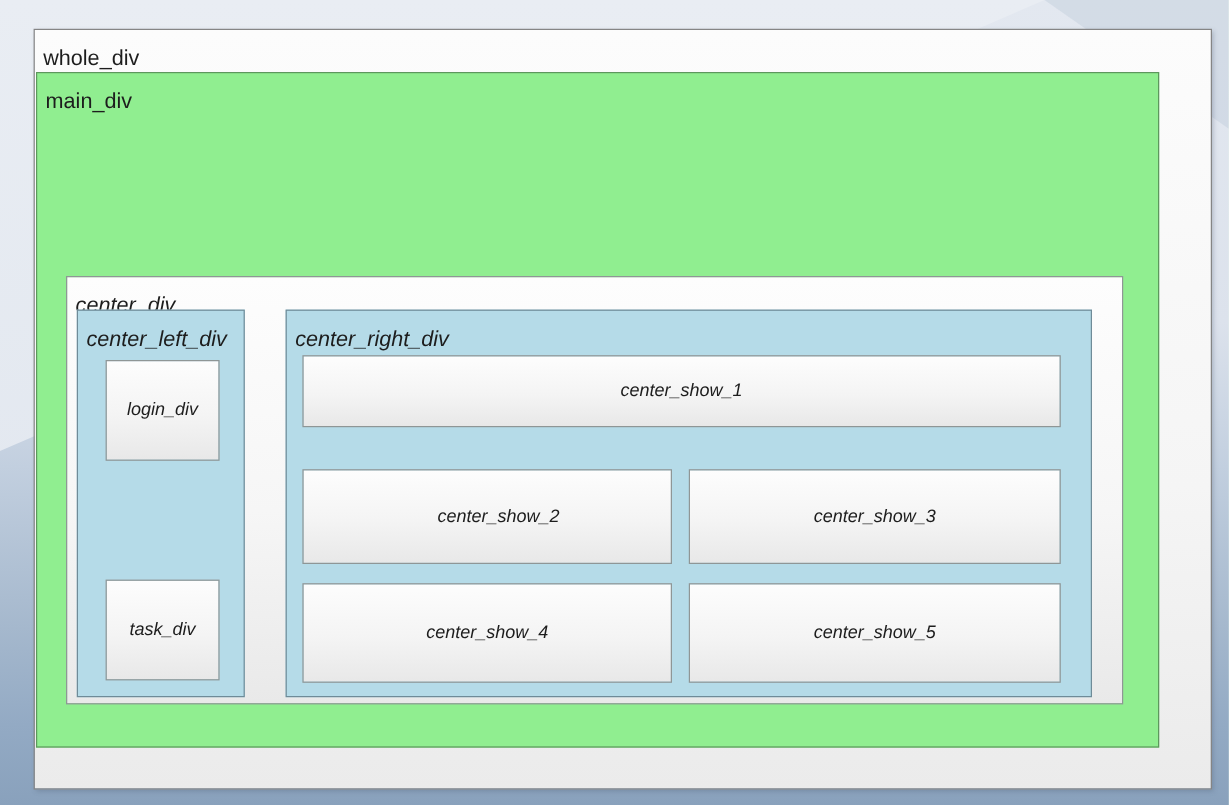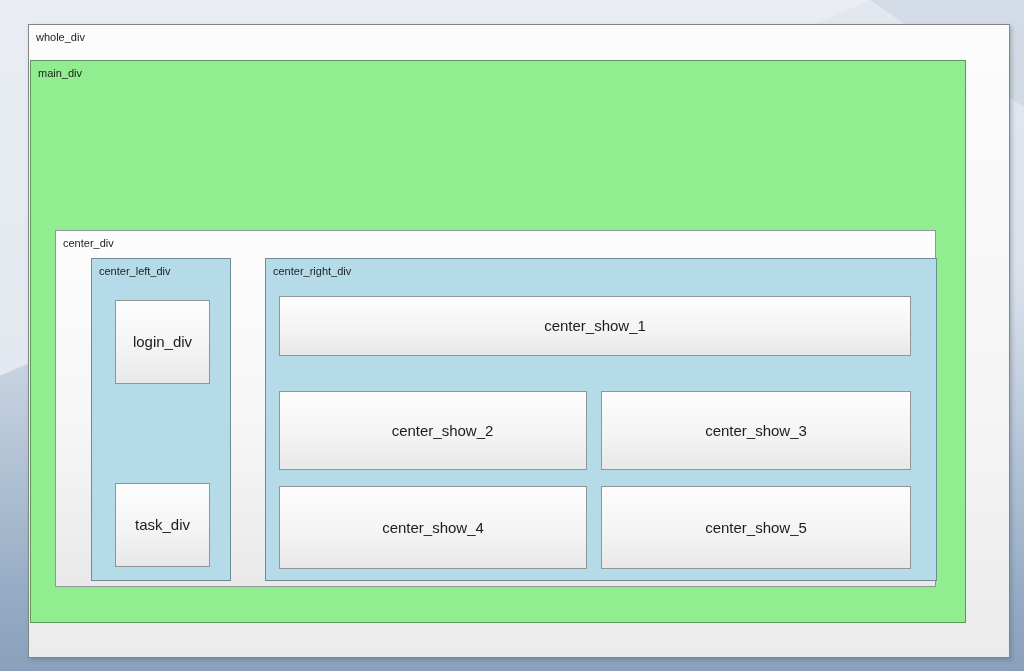--- a/index.html
+++ b/index.html
@@ -21,55 +21,54 @@
   .bg-shape.s1{
     background:linear-gradient(180deg,#e9edf3 0%,#dfe5ee 100%);
     clip-path:polygon(0 0,85% 0,0 56%);
   }
   .bg-shape.s2{
     background:rgba(176,191,210,0.30);
     clip-path:polygon(85% 0,100% 0,100% 16%);
   }
   .panel-label{
     position:absolute;
-    top:3px;left:7px;
-    font-size:11px;
+    top:14px;left:7px;
+    font-size:18px;
     line-height:19px;
     white-space:nowrap;
   }
   .abs{position:absolute;}
   .whole{
     left:28px;top:24px;width:982px;height:634px;
     background:linear-gradient(180deg,#fcfcfc 0%,#f5f5f5 60%,#ebebeb 100%);
     border:1px solid #858585;
     box-shadow:2px 2px 4px rgba(80,95,115,0.35);
   }
   .main{
     left:1px;top:35px;width:936px;height:563px;
     background:var(--main-green);
     border:1px solid #5d975d;
   }
   .white-area{
     background:linear-gradient(180deg,#fdfdfd 0%,#f6f6f6 55%,#e9e9e9 100%);
     border:1px solid #8f9696;
   }
   .top{left:24px;top:42px;width:881px;height:84px;}
-  .center{left:24px;top:169px;width:881px;height:357px;}
+  .center{left:24px;top:169px;width:881px;height:357px;font-style:italic;}
   .blue-box{
     background:var(--box-blue);
     border:1px solid #5f93ad;
     display:flex;align-items:center;justify-content:center;
     font-size:15px;
   }
   .logo{left:32px;top:30px;width:95px;height:38px;}
   .menu{left:182px;top:29px;width:645px;height:38px;}
   .panel{
     background:var(--panel-blue);
     border:1px solid #6f8b98;
-    margin-left:27px;
   }
   .cleft{left:8px;top:27px;width:140px;height:323px;}
   .cright{left:182px;top:27px;width:672px;height:323px;}
   .white-box{
     background:linear-gradient(180deg,#fdfdfd 0%,#f4f4f4 55%,#e8e8e8 100%);
     border:1px solid #8f9696;
     display:flex;align-items:center;justify-content:center;
     text-align:center;
     font-size:15px;
     line-height:20px;

